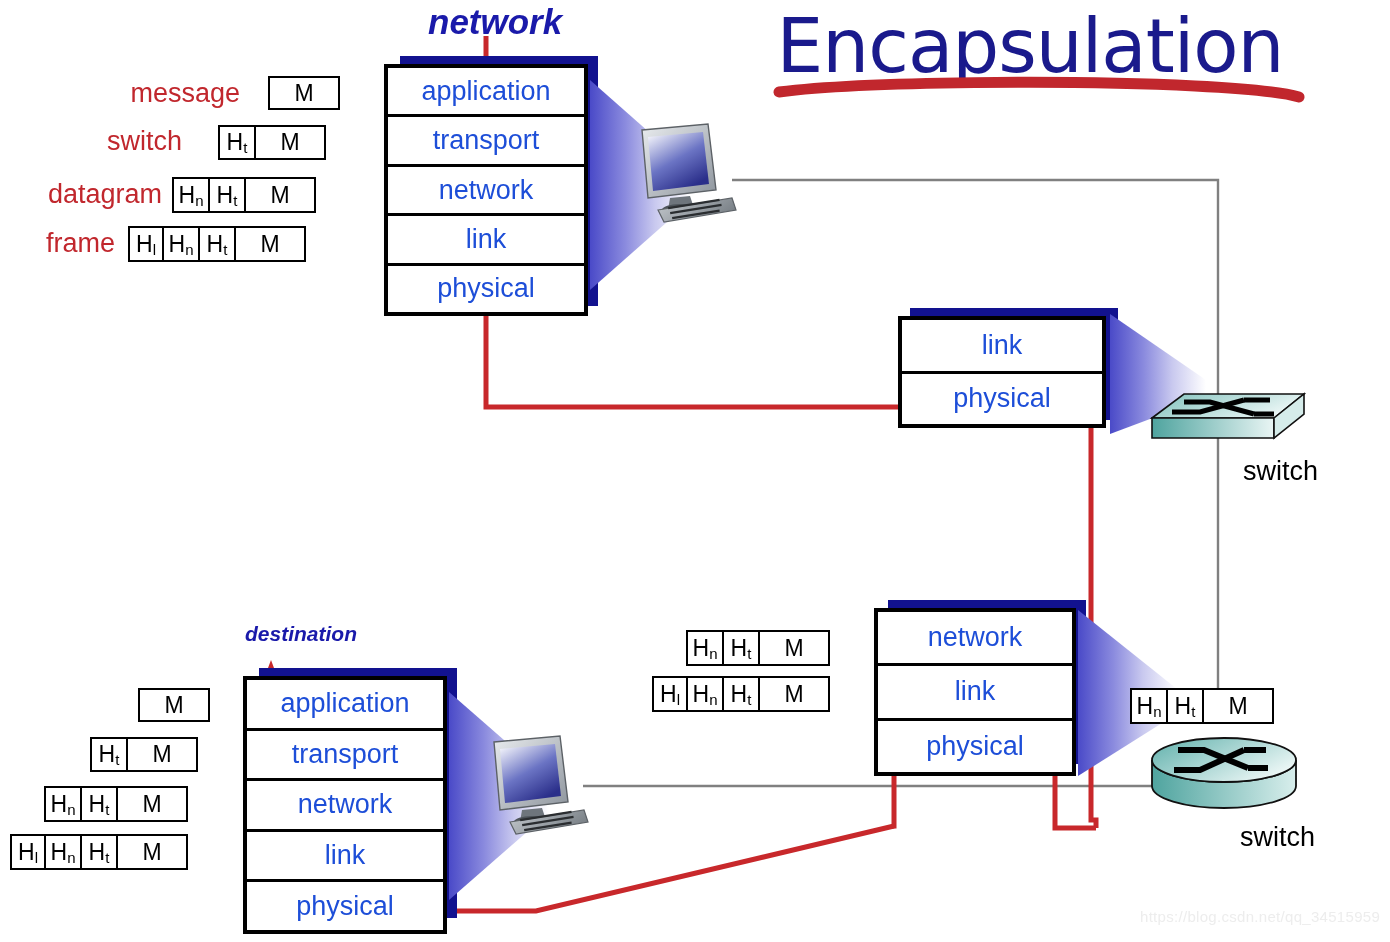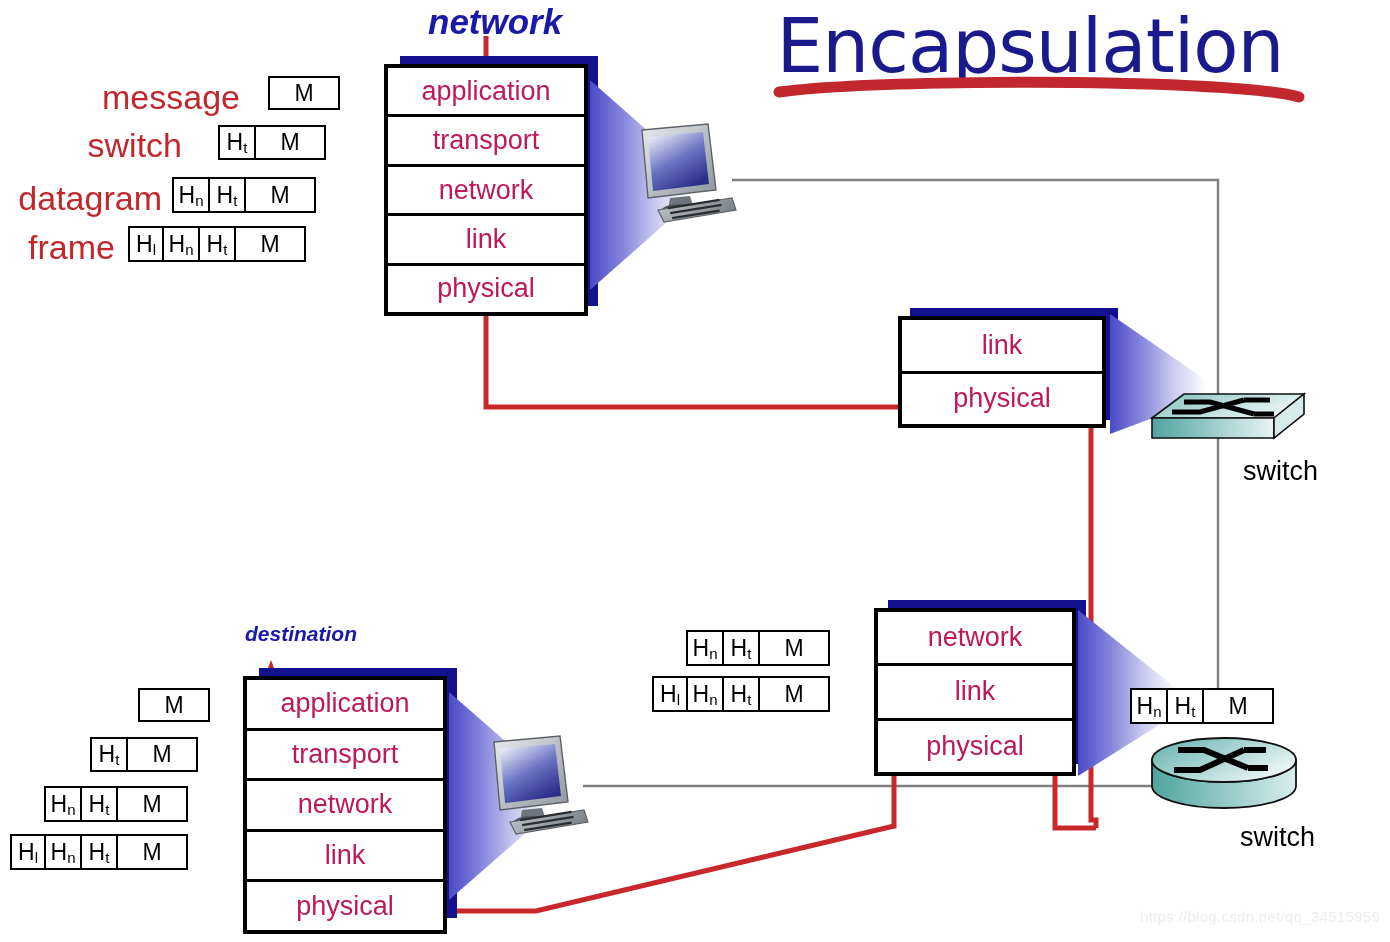--- a/index.html
+++ b/index.html
@@ -15,21 +15,21 @@
             line-height:100px;text-align:center;}
   #title-underline{left:775px;top:78px;width:530px;height:22px;}
 
   
   .cap{font-style:italic;font-weight:bold;color:#1a1aaa;
        font-family:"Liberation Sans",sans-serif;}
   #cap-source{left:428px;top:2px;font-size:35px;}
   #cap-dest{left:245px;top:622px;font-size:21px;}
 
   
-  .pdulabel{color:#c1272d;font-size:34px;text-align:right;
+  .pdulabel{color:#c1272d;font-size:27px;text-align:right;
             font-family:"Liberation Sans",sans-serif;white-space:nowrap;}
 
   
   .pdu{display:flex;align-items:stretch;border:2px solid #000;
        background:#fff;box-sizing:border-box;}
   .pdu .cell{border-right:2px solid #000;box-sizing:border-box;
              display:flex;align-items:center;justify-content:center;
              font-size:23px;color:#000;line-height:1;}
   .pdu .cell:last-child{border-right:none;}
   .pdu .cell sub{font-size:15px;vertical-align:baseline;
@@ -40,21 +40,21 @@
   
   .stack{box-sizing:border-box;position:absolute;}
   .stack .hdrbar{position:absolute;background:#12128f;}
   .stack .sidebar{position:absolute;background:#12128f;}
   .stack .beam{position:absolute;
      background:linear-gradient(90deg,#4a4ac8 0%, #8a8ade 35%, #c9c9ef 65%, rgba(255,255,255,0) 100%);}
   .stack .body{position:absolute;border:4px solid #000;background:#fff;
                box-sizing:border-box;display:flex;flex-direction:column;}
   .stack .layer{flex:1;border-bottom:3px solid #000;box-sizing:border-box;
                 display:flex;align-items:center;justify-content:center;
-                font-size:27px;color:#be185d;}
+                font-size:27px;color:#1d4ed8;}
   .stack .layer:last-child{border-bottom:none;}
 
   
   .devlabel{font-weight:normal;font-size:27px;color:#000;
             font-family:"Liberation Sans",sans-serif;}
 
   
   #watermark{left:1140px;top:908px;font-size:15px;color:#ededed;
              font-family:"Liberation Sans",sans-serif;letter-spacing:.3px;}
 

